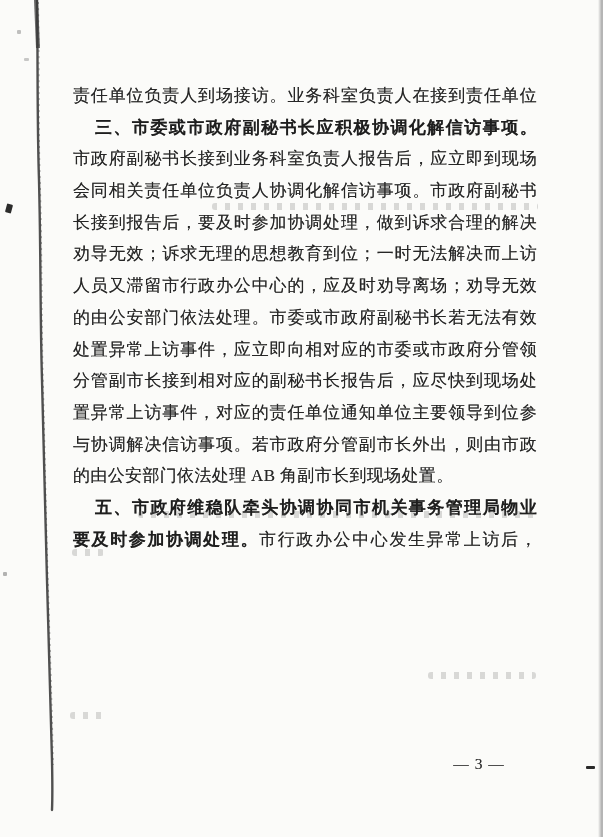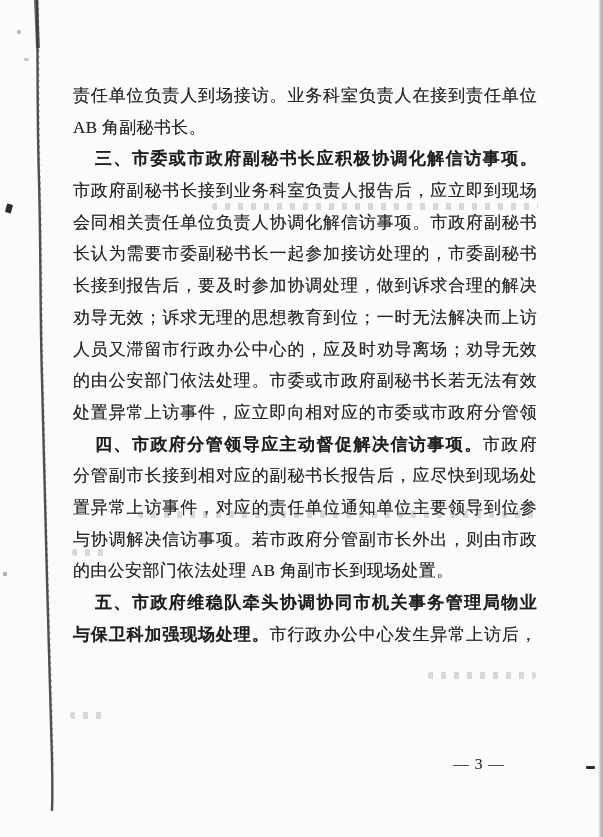--- a/index.html
+++ b/index.html
@@ -58,37 +58,34 @@
   <svg class="fold-line" width="603" height="837" viewBox="0 0 603 837">
     <path d="M37,0 C38,60 37,120 39,180 C41,260 40,310 42,380 C44,460 45,520 47,580 C49,650 51,710 52,760 C52.5,785 52.5,798 52,810" fill="none" stroke-width="2.4" stroke-linecap="round" opacity="0.88" stroke="#383838"></path>
     <path d="M38.5,2 C39.5,70 38.5,130 40.5,190 C42.5,270 41.5,320 43.5,390 C45.5,470 46.5,530 48.5,590 C50.5,660 52.5,715 53.3,765" fill="none" stroke-width="1" stroke-dasharray="2 4" opacity="0.45" stroke="#383838"></path>
     <path d="M36,0 L38,48" fill="none" stroke-width="4" opacity="0.75" stroke="#383838"></path>
   </svg>
 
   <div class="edge-band"></div>
 
   <div class="textblock">
     <div class="line j"><span class="b"></span><span>责任单位负责人到场接访。业务科室负责人在接到责任单位</span></div>
-    <div class="line"><span class="b"></span><span>AB 角副秘书长。</span></div>
     <div class="line j ind"><span class="b">三、市委或市政府副秘书长应积极协调化解信访事项。</span><span></span></div>
     <div class="line j"><span class="b"></span><span>市政府副秘书长接到业务科室负责人报告后，应立即到现场</span></div>
     <div class="line j"><span class="b"></span><span>会同相关责任单位负责人协调化解信访事项。市政府副秘书</span></div>
-    <div class="line j"><span class="b"></span><span>长认为需要市委副秘书长一起参加接访处理的，市委副秘书</span></div>
     <div class="line j"><span class="b"></span><span>长接到报告后，要及时参加协调处理，做到诉求合理的解决</span></div>
     <div class="line j"><span class="b"></span><span>劝导无效；诉求无理的思想教育到位；一时无法解决而上访</span></div>
     <div class="line j"><span class="b"></span><span>人员又滞留市行政办公中心的，应及时劝导离场；劝导无效</span></div>
     <div class="line j"><span class="b"></span><span>的由公安部门依法处理。市委或市政府副秘书长若无法有效</span></div>
     <div class="line j"><span class="b"></span><span>处置异常上访事件，应立即向相对应的市委或市政府分管领</span></div>
-    <div class="line j ind"><span class="b">四、市政府分管领导应主动督促解决信访事项。</span><span>市政府</span></div>
     <div class="line j"><span class="b"></span><span>分管副市长接到相对应的副秘书长报告后，应尽快到现场处</span></div>
     <div class="line j"><span class="b"></span><span>置异常上访事件，对应的责任单位通知单位主要领导到位参</span></div>
     <div class="line j"><span class="b"></span><span>与协调解决信访事项。若市政府分管副市长外出，则由市政</span></div>
     <div class="line"><span class="b"></span><span>的由公安部门依法处理 AB 角副市长到现场处置。</span></div>
     <div class="line j ind"><span class="b">五、市政府维稳队牵头协调协同市机关事务管理局物业</span><span></span></div>
-    <div class="line j"><span class="b">与保卫科加强现场处理。</span><span>市行政办公中心发生异常上访后，</span></div>
+    <div class="line j"><span class="b">要及时参加协调处理。</span><span>市行政办公中心发生异常上访后，</span></div>
   </div>
 
   <div class="pagenum">— 3 —</div>
 
   <div class="smudge" style="left:212px;top:203px;width:326px;"></div>
   <div class="smudge" style="left:138px;top:511px;width:398px;"></div>
   <div class="smudge" style="left:72px;top:549px;width:32px;"></div>
   <div class="smudge" style="left:428px;top:672px;width:108px;"></div>
   <div class="smudge" style="left:70px;top:712px;width:34px;"></div>
 

